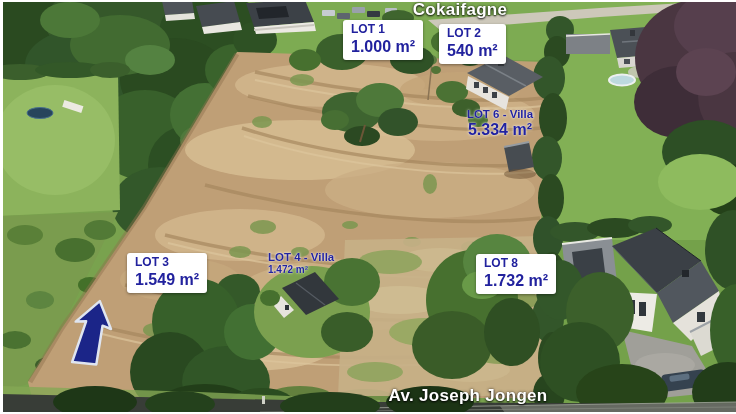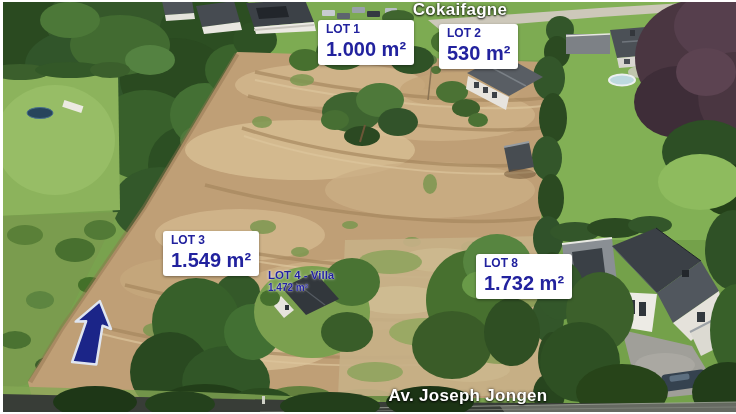--- a/index.html
+++ b/index.html
@@ -17,34 +17,34 @@
     white-space:nowrap;
   }
   #street-top{left:380px;top:0px;width:160px;font-size:17px;}
   #street-bottom{left:388px;top:386px;width:160px;font-size:17px;}
   .lot-box{
     position:absolute;background:var(--lot-box-bg,#ffffff);
     border-radius:3px;padding:2px 8px 3px 8px;
     box-shadow:0 1px 3px rgba(0,0,0,.4);line-height:1.25;
   }
   .lot-name{font-size:12px;font-weight:700;color:var(--lot-text,#22229e);white-space:nowrap;}
-  .lot-area{font-size:20px;font-weight:700;color:var(--lot-text,#22229e);white-space:nowrap;}
-  #lot1{left:318px;top:20px;}
+  .lot-area{font-size:16px;font-weight:700;color:var(--lot-text,#22229e);white-space:nowrap;}
+  #lot1{left:343px;top:20px;}
   #lot2{left:439px;top:24px;}
-  #lot3{left:127px;top:231px;margin-left:36px;}
+  #lot3{left:127px;top:253px;}
   #lot5{left:476px;top:254px;}
   .lot-float{
     position:absolute;text-align:center;line-height:1.15;
     color:var(--lot-text,#22229e);
     text-shadow:0 0 3px rgba(255,255,255,.85),0 0 1px rgba(255,255,255,.9);
   }
   .lot-float .lot-name{font-size:11.5px;}
   .lot-float .lot-area{font-size:16px;font-weight:800;}
   #lot6{left:452px;top:108px;width:96px;}
-  #lot4{left:268px;top:269px;width:80px;text-align:left;}
+  #lot4{left:268px;top:251px;width:80px;text-align:left;}
   #lot4 .lot-area{font-size:10px;}
   #direction-arrow{position:absolute;left:63px;top:296px;}
 </style>
 </head>
 <body>
 
 <div class="stage">
 
   <svg class="photo" width="736" height="414" viewBox="0 0 736 414">
 
@@ -331,35 +331,39 @@
 
   <div class="street" id="street-top">Cokaifagne</div>
   <div class="street" id="street-bottom">Av. Joseph Jongen</div>
 
   <div class="lot-box" id="lot1">
     <div class="lot-name">LOT 1</div>
     <div class="lot-area">1.000 m²</div>
   </div>
   <div class="lot-box" id="lot2">
     <div class="lot-name">LOT 2</div>
-    <div class="lot-area">530 m²</div>
+    <div class="lot-area">540 m²</div>
   </div>
   <div class="lot-box" id="lot3">
     <div class="lot-name">LOT 3</div>
     <div class="lot-area">1.549 m²</div>
   </div>
   <div class="lot-box" id="lot5">
     <div class="lot-name">LOT 8</div>
     <div class="lot-area">1.732 m²</div>
   </div>
 
   <div class="lot-float" id="lot4">
     <div class="lot-name">LOT 4 - Villa</div>
     <div class="lot-area">1.472 m²</div>
   </div>
+  <div class="lot-float" id="lot6">
+    <div class="lot-name">LOT 6 - Villa</div>
+    <div class="lot-area">5.334 m²</div>
+  </div>
 
   <svg id="direction-arrow" width="62" height="78" viewBox="0 0 62 78">
     <g transform="rotate(15 28 38)">
       <polygon points="28,4 46,28 37,27 41,66 17,70 20,27 10,30" fill="var(--arrow-fill,#1b2588)" stroke="#dfe5f0" stroke-width="2.5" stroke-linejoin="round"></polygon>
     </g>
   </svg>
 
 </div>
 
 </body></html>

